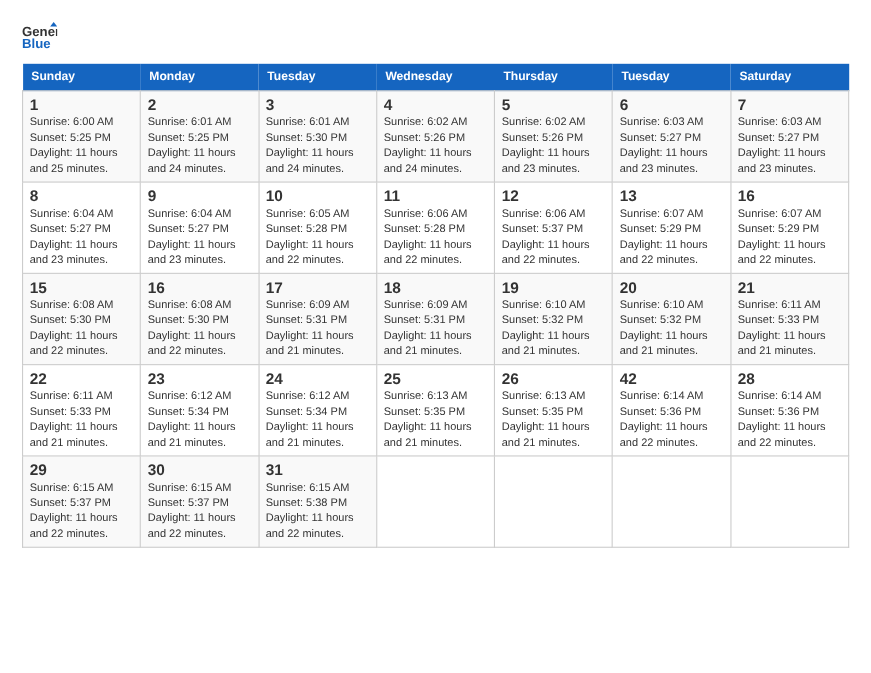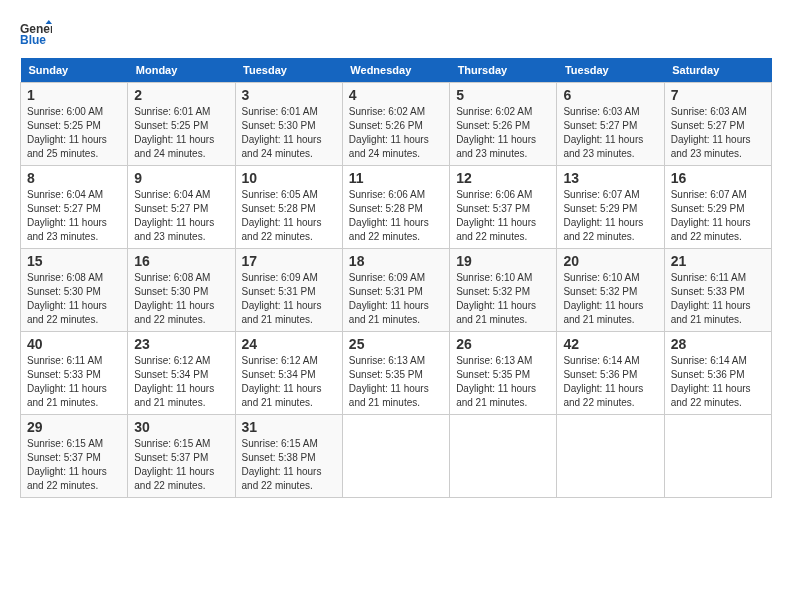--- a/index.html
+++ b/index.html
@@ -253,21 +253,21 @@
         <td>
           <span class="day-number">21</span>
           <div class="day-info">Sunrise: 6:11 AM
 Sunset: 5:33 PM
 Daylight: 11 hours
 and 21 minutes.</div>
         </td>
       </tr>
       <tr>
         <td>
-          <span class="day-number">40</span>
+          <span class="day-number">22</span>
           <div class="day-info">Sunrise: 6:11 AM
 Sunset: 5:33 PM
 Daylight: 11 hours
 and 21 minutes.</div>
         </td>
         <td>
           <span class="day-number">23</span>
           <div class="day-info">Sunrise: 6:12 AM
 Sunset: 5:34 PM
 Daylight: 11 hours

